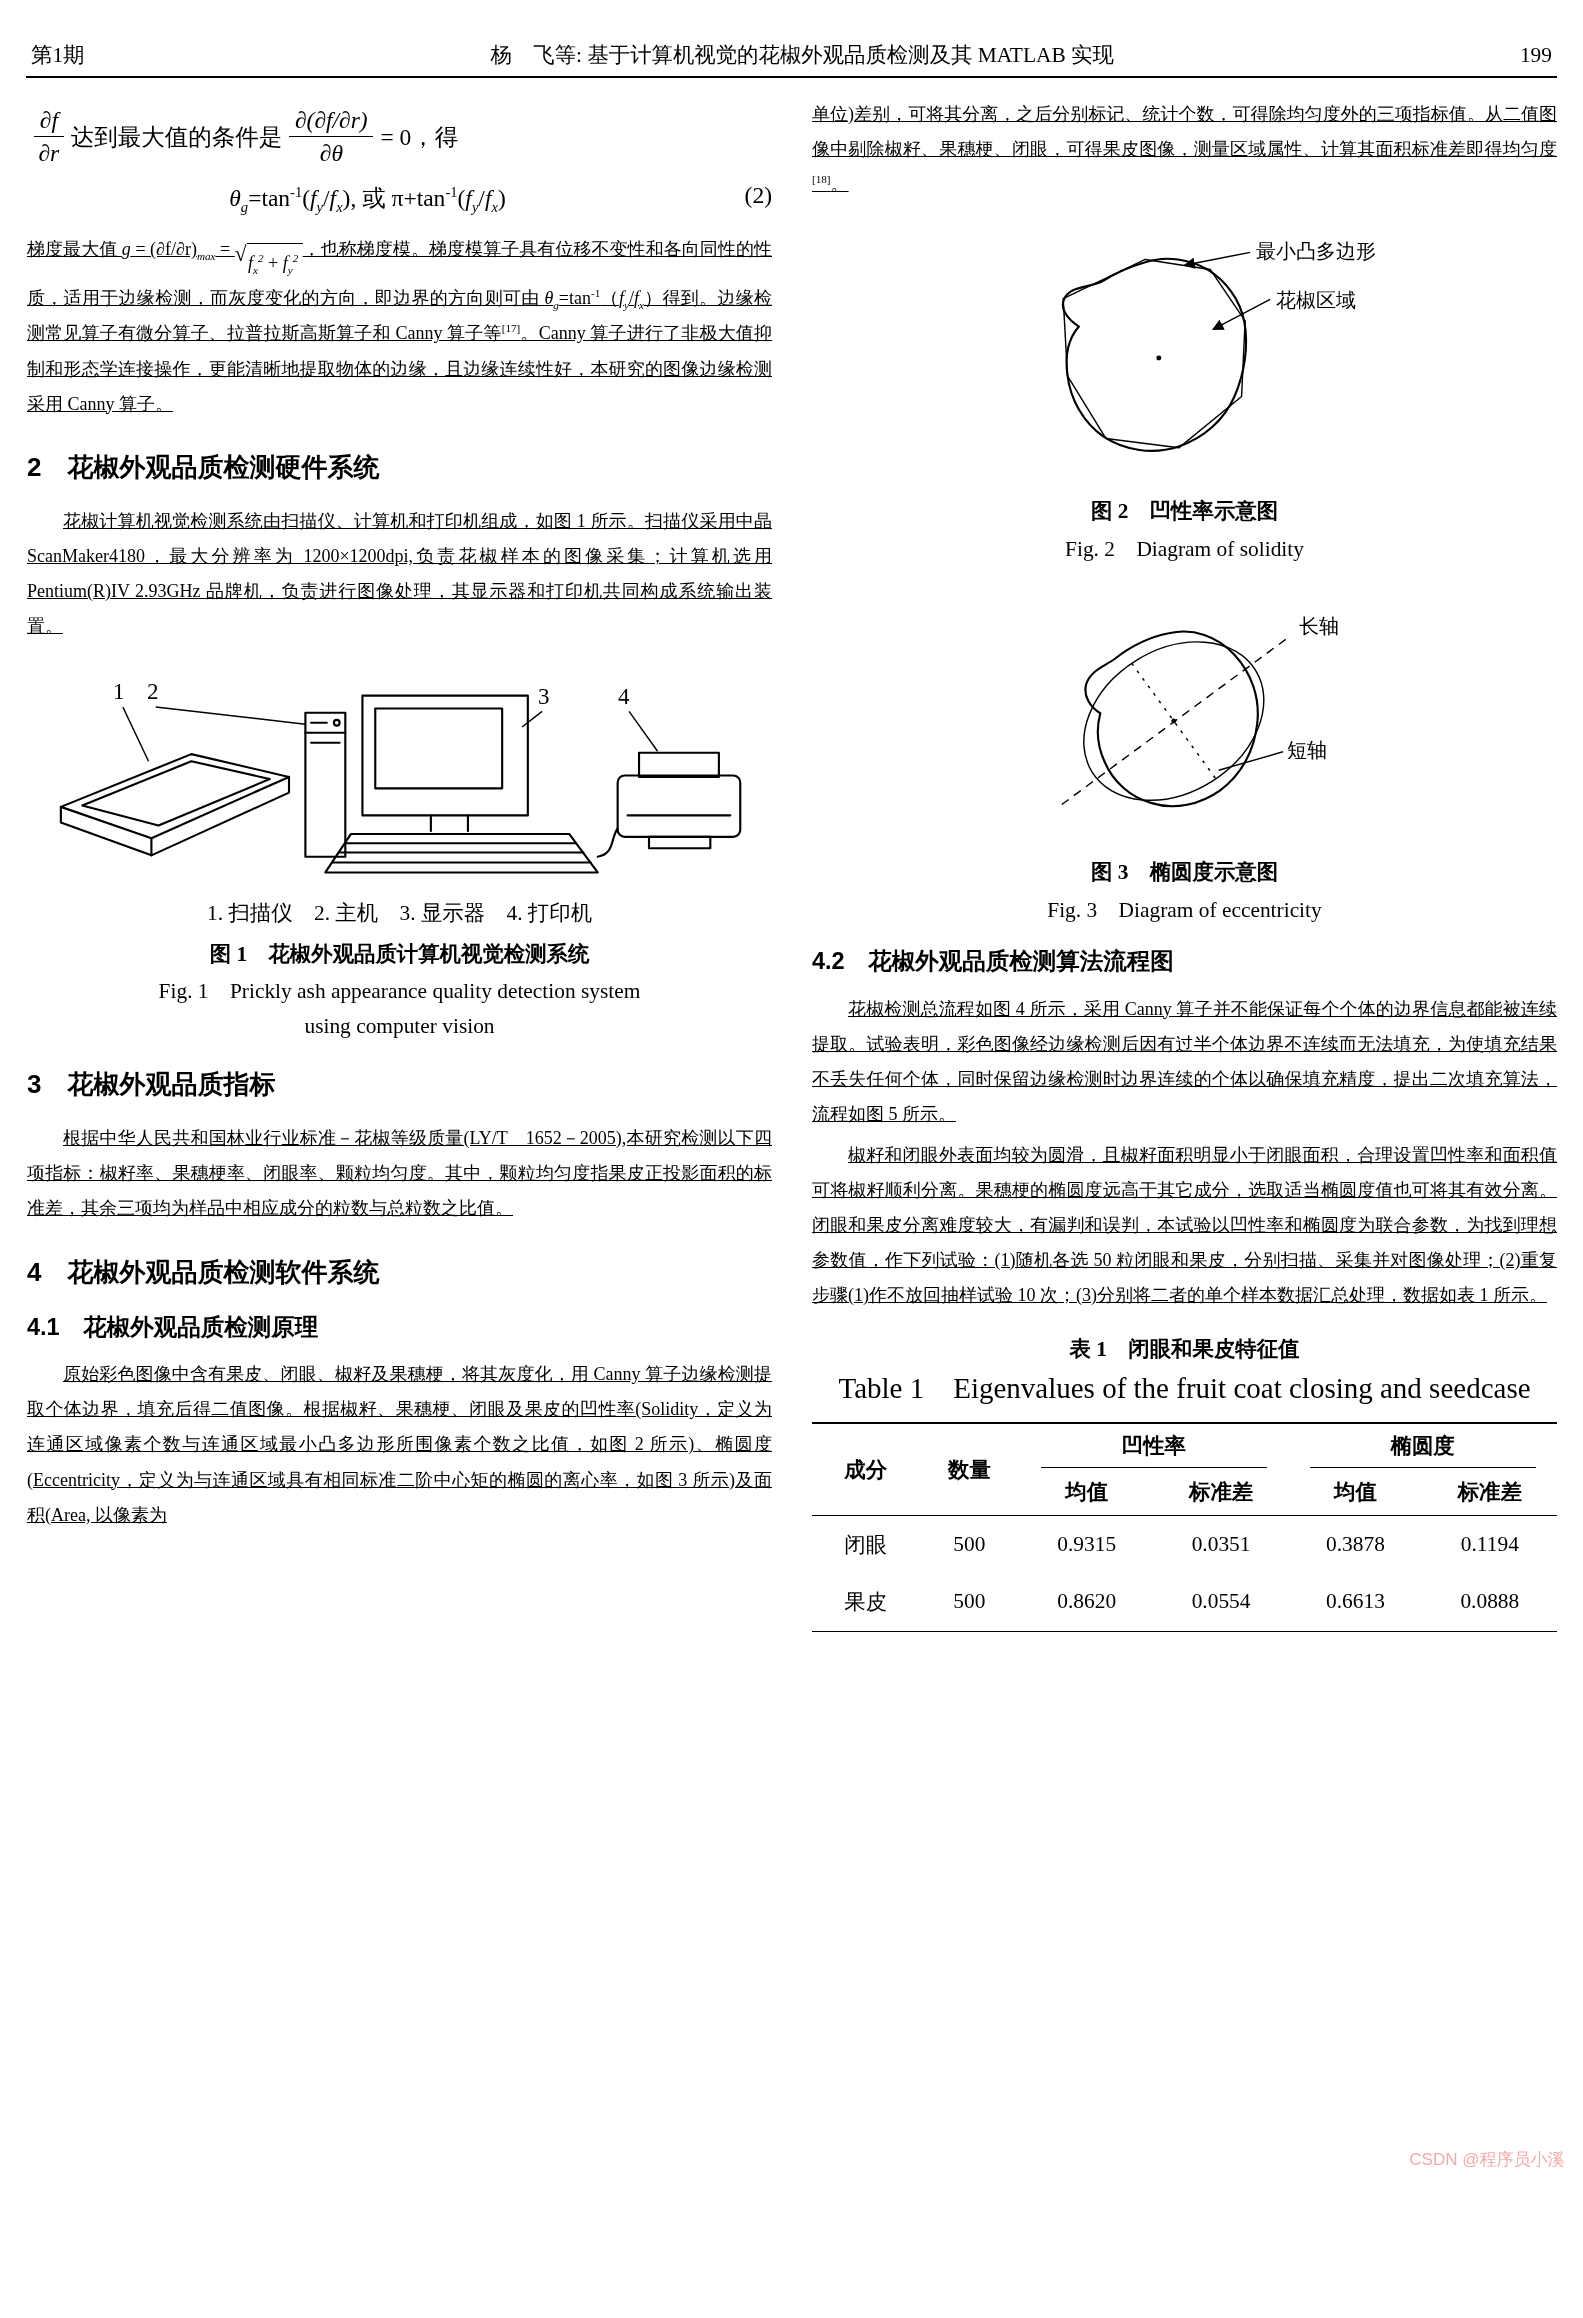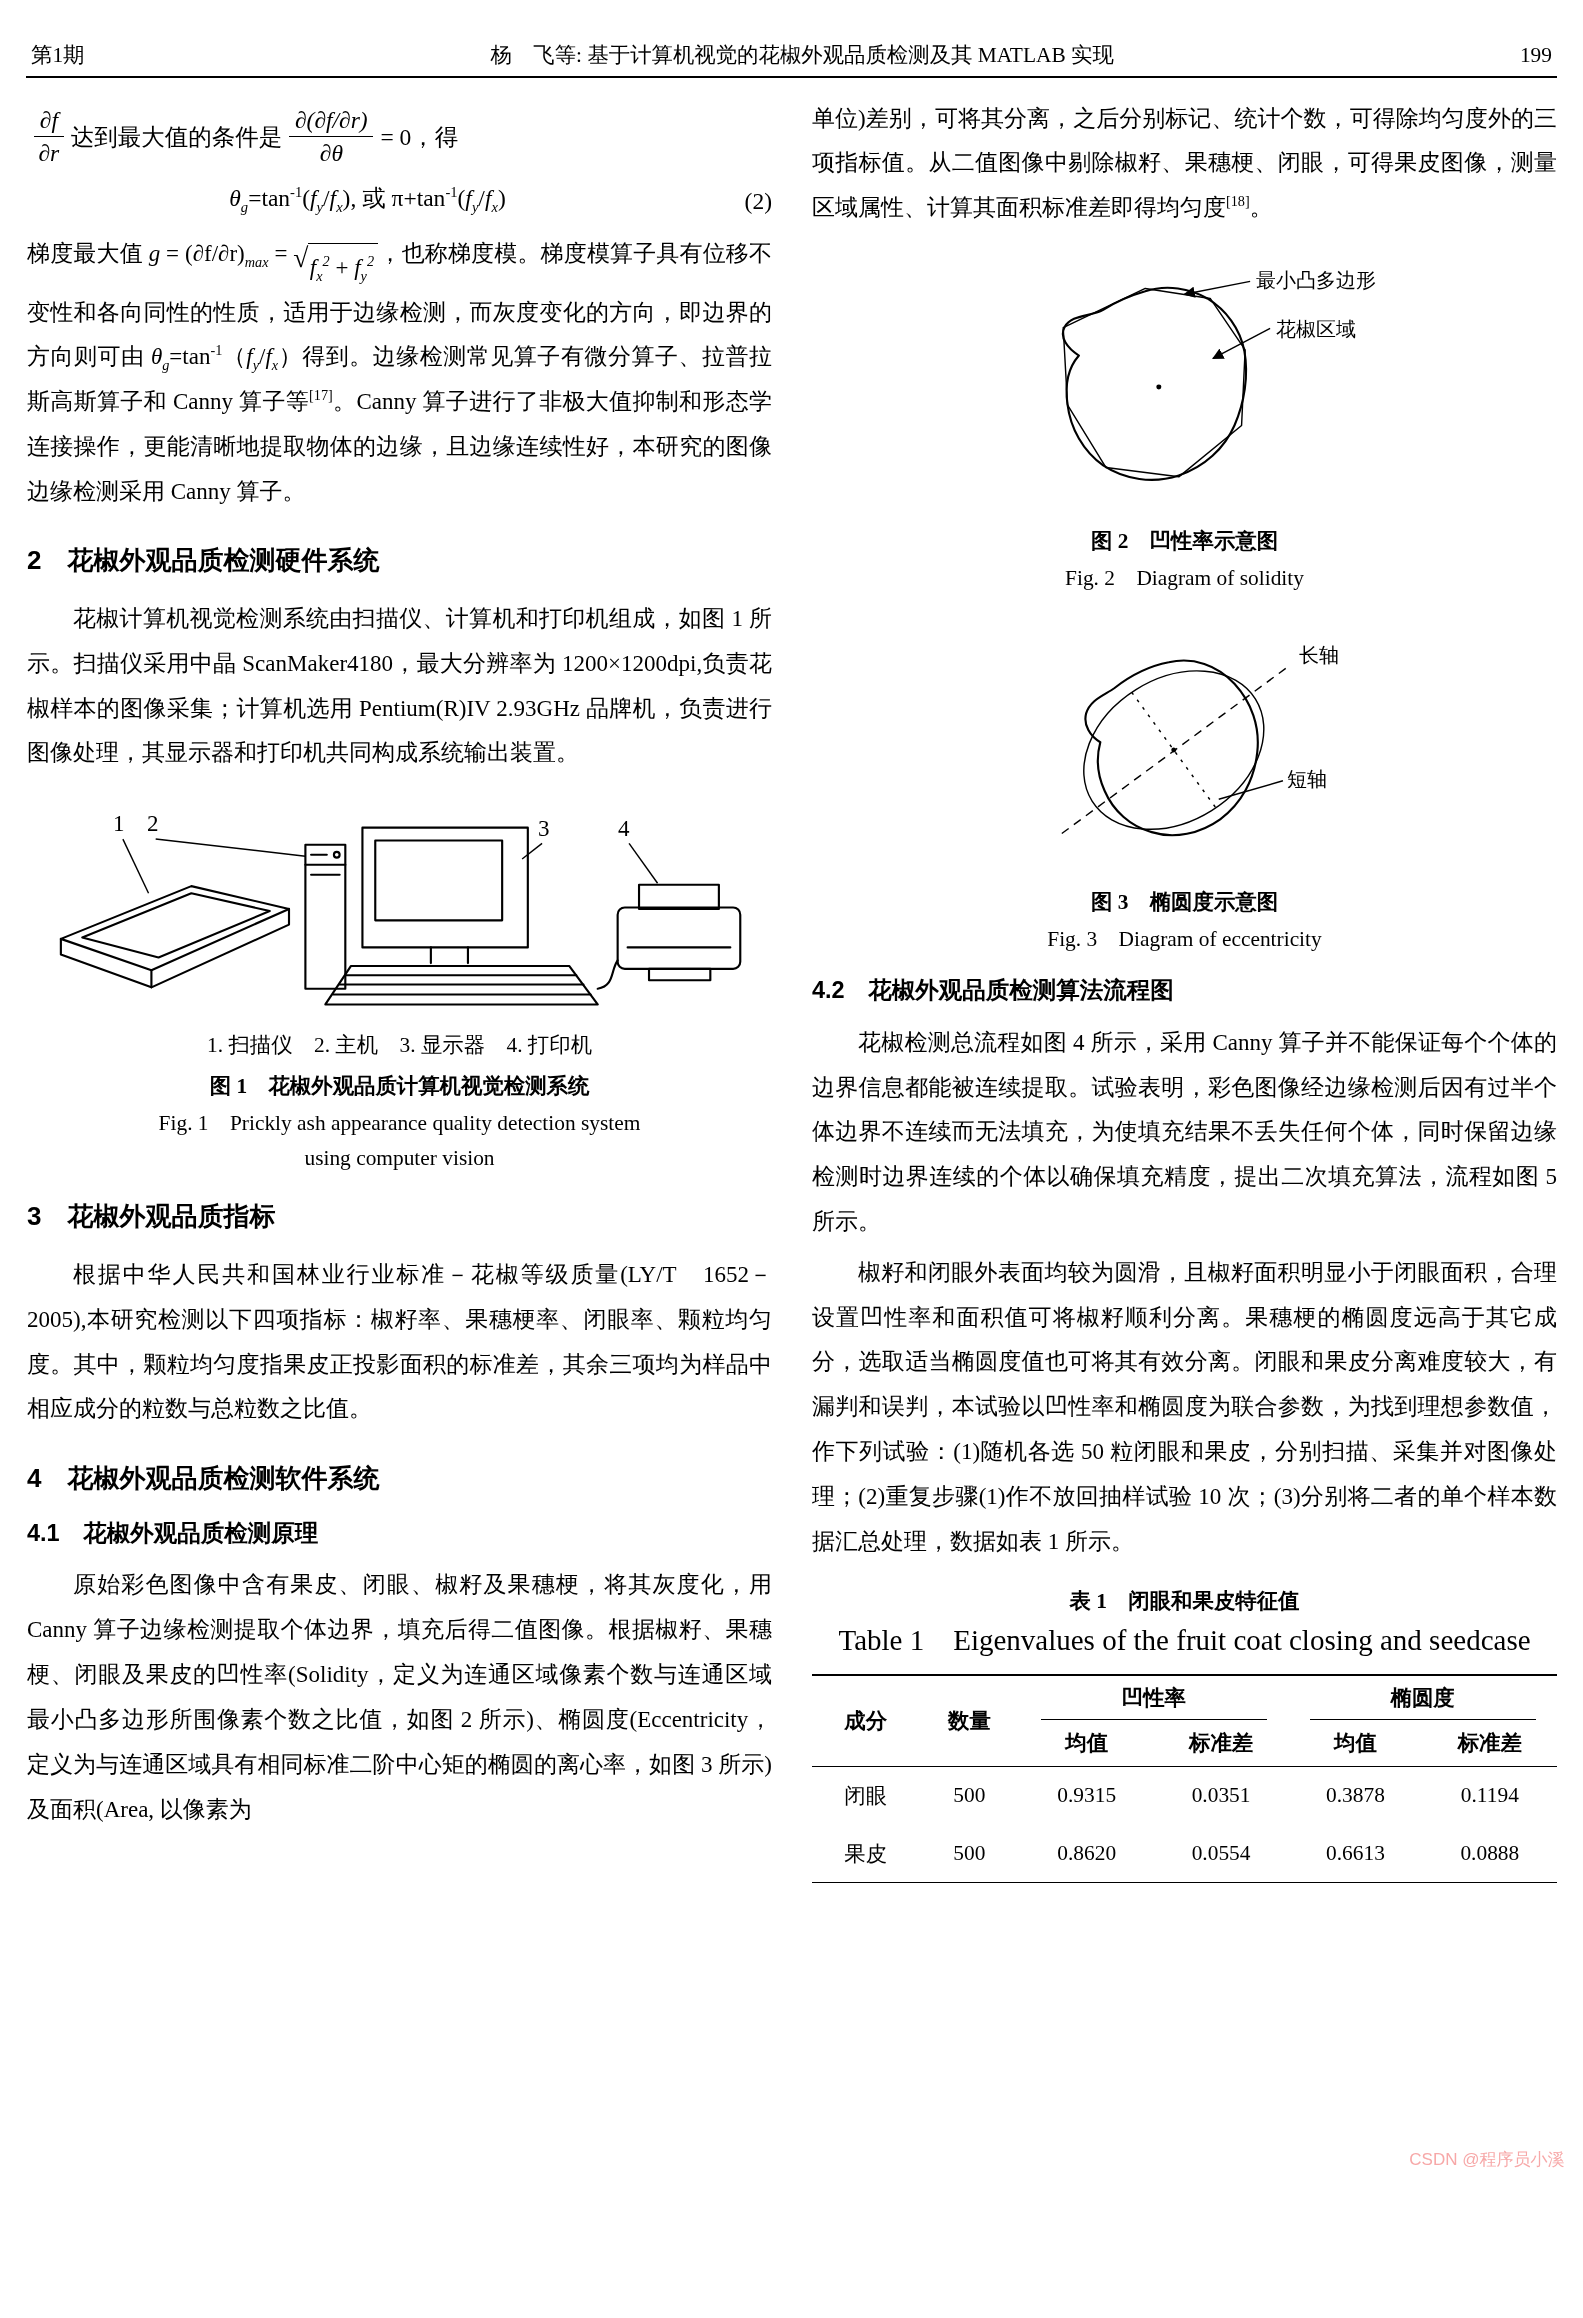--- a/index.html
+++ b/index.html
@@ -7,36 +7,36 @@
         font-family:"Liberation Serif","DejaVu Serif",serif;color:#000;}
   
   .page-header{display:flex;justify-content:space-between;align-items:baseline;
                margin:40px 31px 0 31px;font-size:21.4px;}
   .page-header .header-title{flex:1;text-align:center;}
   .header-rule{margin:7.1px 26px 0 26px;border-bottom:2.1px solid #000;}
   
   .columns{display:flex;gap:40px;margin:18.5px 27px 0 27px;}
   .col{width:745px;flex:0 0 auto;}
   
-  .body-text{font-size:23px;line-height:1.95;text-align:justify;margin:0 0 5.7px 0;}
+  .body-text{font-size:18px;line-height:1.95;text-align:justify;margin:0 0 5.7px 0;text-decoration:underline;}
   .indent{text-indent:2em;}
   .it{font-style:italic;}
   sub,sup{font-size:0.62em;}
   sup.ref{font-style:normal;}
   
   .sec-h{font-family:"Liberation Sans","DejaVu Sans",sans-serif;font-weight:bold;
          font-size:26px;margin:28.5px 0 18.5px 0;}
   .subsec-h{font-family:"Liberation Sans","DejaVu Sans",sans-serif;font-weight:bold;
             font-size:23.5px;margin:21.4px 0 14.3px 0;}
   
   .math-block{display:flex;align-items:center;font-size:23.5px;margin:10px 0 14.3px 0;flex-wrap:wrap;}
   .frac{display:inline-block;text-align:center;margin:0 7.1px;vertical-align:middle;font-style:italic;}
   .frac .num{display:block;border-bottom:1.8px solid #000;padding:0 5.7px 2.9px 5.7px;}
   .frac .den{display:block;padding-top:2.9px;}
-  .eq-row{display:flex;align-items:flex-end;font-size:23.5px;margin:4.3px 0 17px 0;}
+  .eq-row{display:flex;align-items:flex-start;font-size:23.5px;margin:4.3px 0 17px 0;}
   .eq-body{flex:1;text-align:center;}
   .eq-no{width:64px;text-align:right;}
   .sqrt{display:inline-flex;align-items:flex-start;vertical-align:-4.3px;}
   .sqrt-sym{font-size:1.2em;line-height:1;transform:translateY(0.7px);}
   .radicand{border-top:1.8px solid #000;padding:2.1px 4.3px 0 1.4px;}
   
   .figure{text-align:center;margin:26px 0 21.4px 0;}
   .fig-canvas{position:relative;margin:0 auto;}
   .fig1-canvas{width:713px;height:221px;}
   .fig2-canvas{width:371px;height:257px;}

